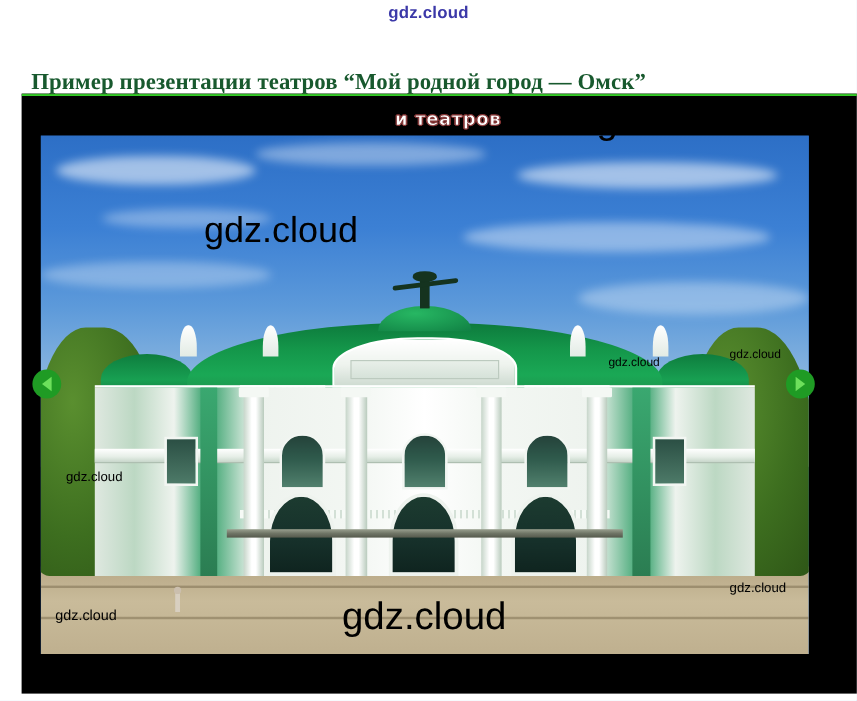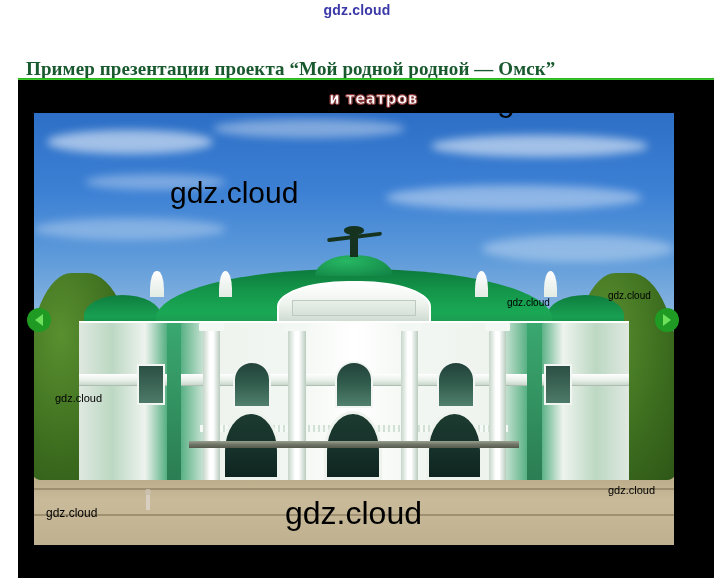--- a/index.html
+++ b/index.html
@@ -357,21 +357,21 @@
     border-bottom: 6px solid transparent;
   }
   .chev-l { border-right: 8px solid #6de05c; }
   .chev-r { border-left: 8px solid #6de05c; }
 </style>
 </head>
 <body>
 
 <div class="top-watermark">gdz.cloud</div>
 
-<h1 class="page-title">Пример презентации проекта “Мой родной родной — Омск”</h1>
+<h1 class="page-title">Пример презентации театров “Мой родной город — Омск”</h1>
 
 <div class="slide-frame">
 
   <div class="slide-heading">и театров</div>
 
   <div class="photo">
 
     <div class="sky">
       <span class="cloud c1"></span>
       <span class="cloud c2"></span>

